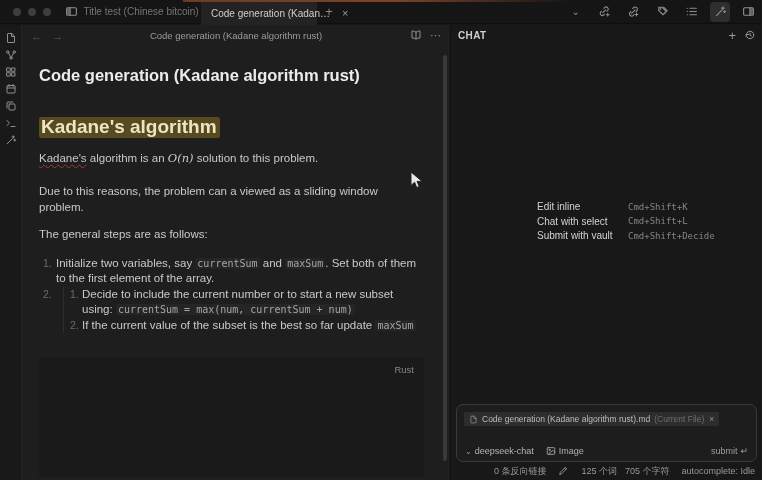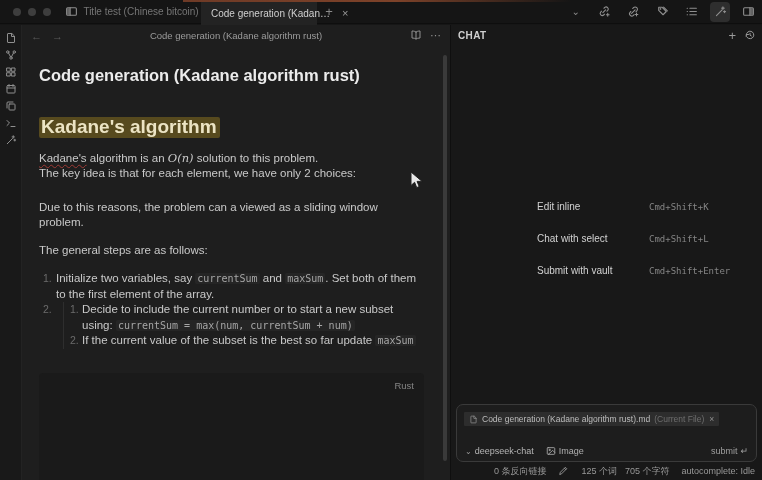--- a/index.html
+++ b/index.html
@@ -72,21 +72,21 @@
     background:#3a3a3a; border-radius:2px; }
 
   
   .chat { position:absolute; top:25px; left:450px; right:0; bottom:0; background:#181818;
     border-left:1px solid #0f0f0f; }
   .chat-header { height:21px; display:flex; align-items:center; padding:0 6px; }
   .chat-title { font-size:10px; font-weight:bold; letter-spacing:0.4px; color:#cfcfcf; margin-left:1px; }
   .chat-header-icons { margin-left:auto; display:flex; align-items:center; gap:8px; color:#9a9a9a; }
   .plus-btn { font-size:13px; line-height:13px; }
   .shortcuts { position:absolute; top:176px; left:86px; display:grid;
-    grid-template-columns:91px auto; row-gap:3.5px; align-items:center;gap:21px; }
+    grid-template-columns:91px auto; row-gap:3.5px; align-items:center; }
   .sc-label { font-size:10px; color:#d2d2d2; }
   .sc-keys { font-family:"DejaVu Sans Mono", monospace; font-size:9px; color:#858585; }
 
   .chat-input { position:absolute; left:5px; right:5px; bottom:18px; height:58px;
     background:#1d1d1d; border:1px solid #3a3a3a; border-radius:7px; }
   .chip { display:inline-flex; align-items:center; gap:4px; margin:7px 0 0 7px;
     background:#2d2d2d; border-radius:1px; padding:2px 5px; font-size:8.5px; color:#bdbdbd; white-space:nowrap; }
   .chip .suffix { color:#6e6e6e; }
   .chip .x { color:#8f8f8f; margin-left:1px; }
   .input-bottom { position:absolute; left:8px; right:8px; bottom:5px; display:flex;
@@ -248,21 +248,20 @@
         </span>
         <span class="dots">⋯</span>
       </div>
     </div>
 
     <div class="doc">
       <h1>Code generation (Kadane algorithm rust)</h1><br>
       <h2 class="hl">Kadane's algorithm</h2>
       <p class="p1">
         <span class="squiggle">Kadane's</span><span> algorithm is an </span><span class="math">O(n)</span><span> solution to this problem.</span><br>
-        <span>The key idea is that for each element, we have only 2 choices:</span>
       </p>
       <p class="p2">Due to this reasons, the problem can a viewed as a sliding window problem.</p>
       <p class="p3">The general steps are as follows:</p>
       <div class="ol">
         <div class="oli">
           <span>Initialize two variables, say </span><code>currentSum</code><span> and </span><code>maxSum</code><span>. Set both of them to the first element of the array.</span>
         </div>
         <div class="oli">
           <div class="ol ol-nested">
             <div class="oli">
@@ -295,21 +294,21 @@
         </span>
       </div>
     </div>
 
     <div class="shortcuts">
       <span class="sc-label">Edit inline</span>
       <span class="sc-keys">Cmd+Shift+K</span>
       <span class="sc-label">Chat with select</span>
       <span class="sc-keys">Cmd+Shift+L</span>
       <span class="sc-label">Submit with vault</span>
-      <span class="sc-keys">Cmd+Shift+Enter</span>
+      <span class="sc-keys">Cmd+Shift+Decide</span>
     </div>
 
     <div class="chat-input">
       <div class="chip">
         <svg class="ic" width="9" height="9" viewBox="0 0 24 24">
             <path d="M13 3H6a1 1 0 0 0-1 1v16a1 1 0 0 0 1 1h12a1 1 0 0 0 1-1V9z"></path>
             <path d="M13 3v6h6"></path>
           </svg>
         <span>Code generation (Kadane algorithm rust).md</span>
         <span class="suffix">(Current File)</span>

